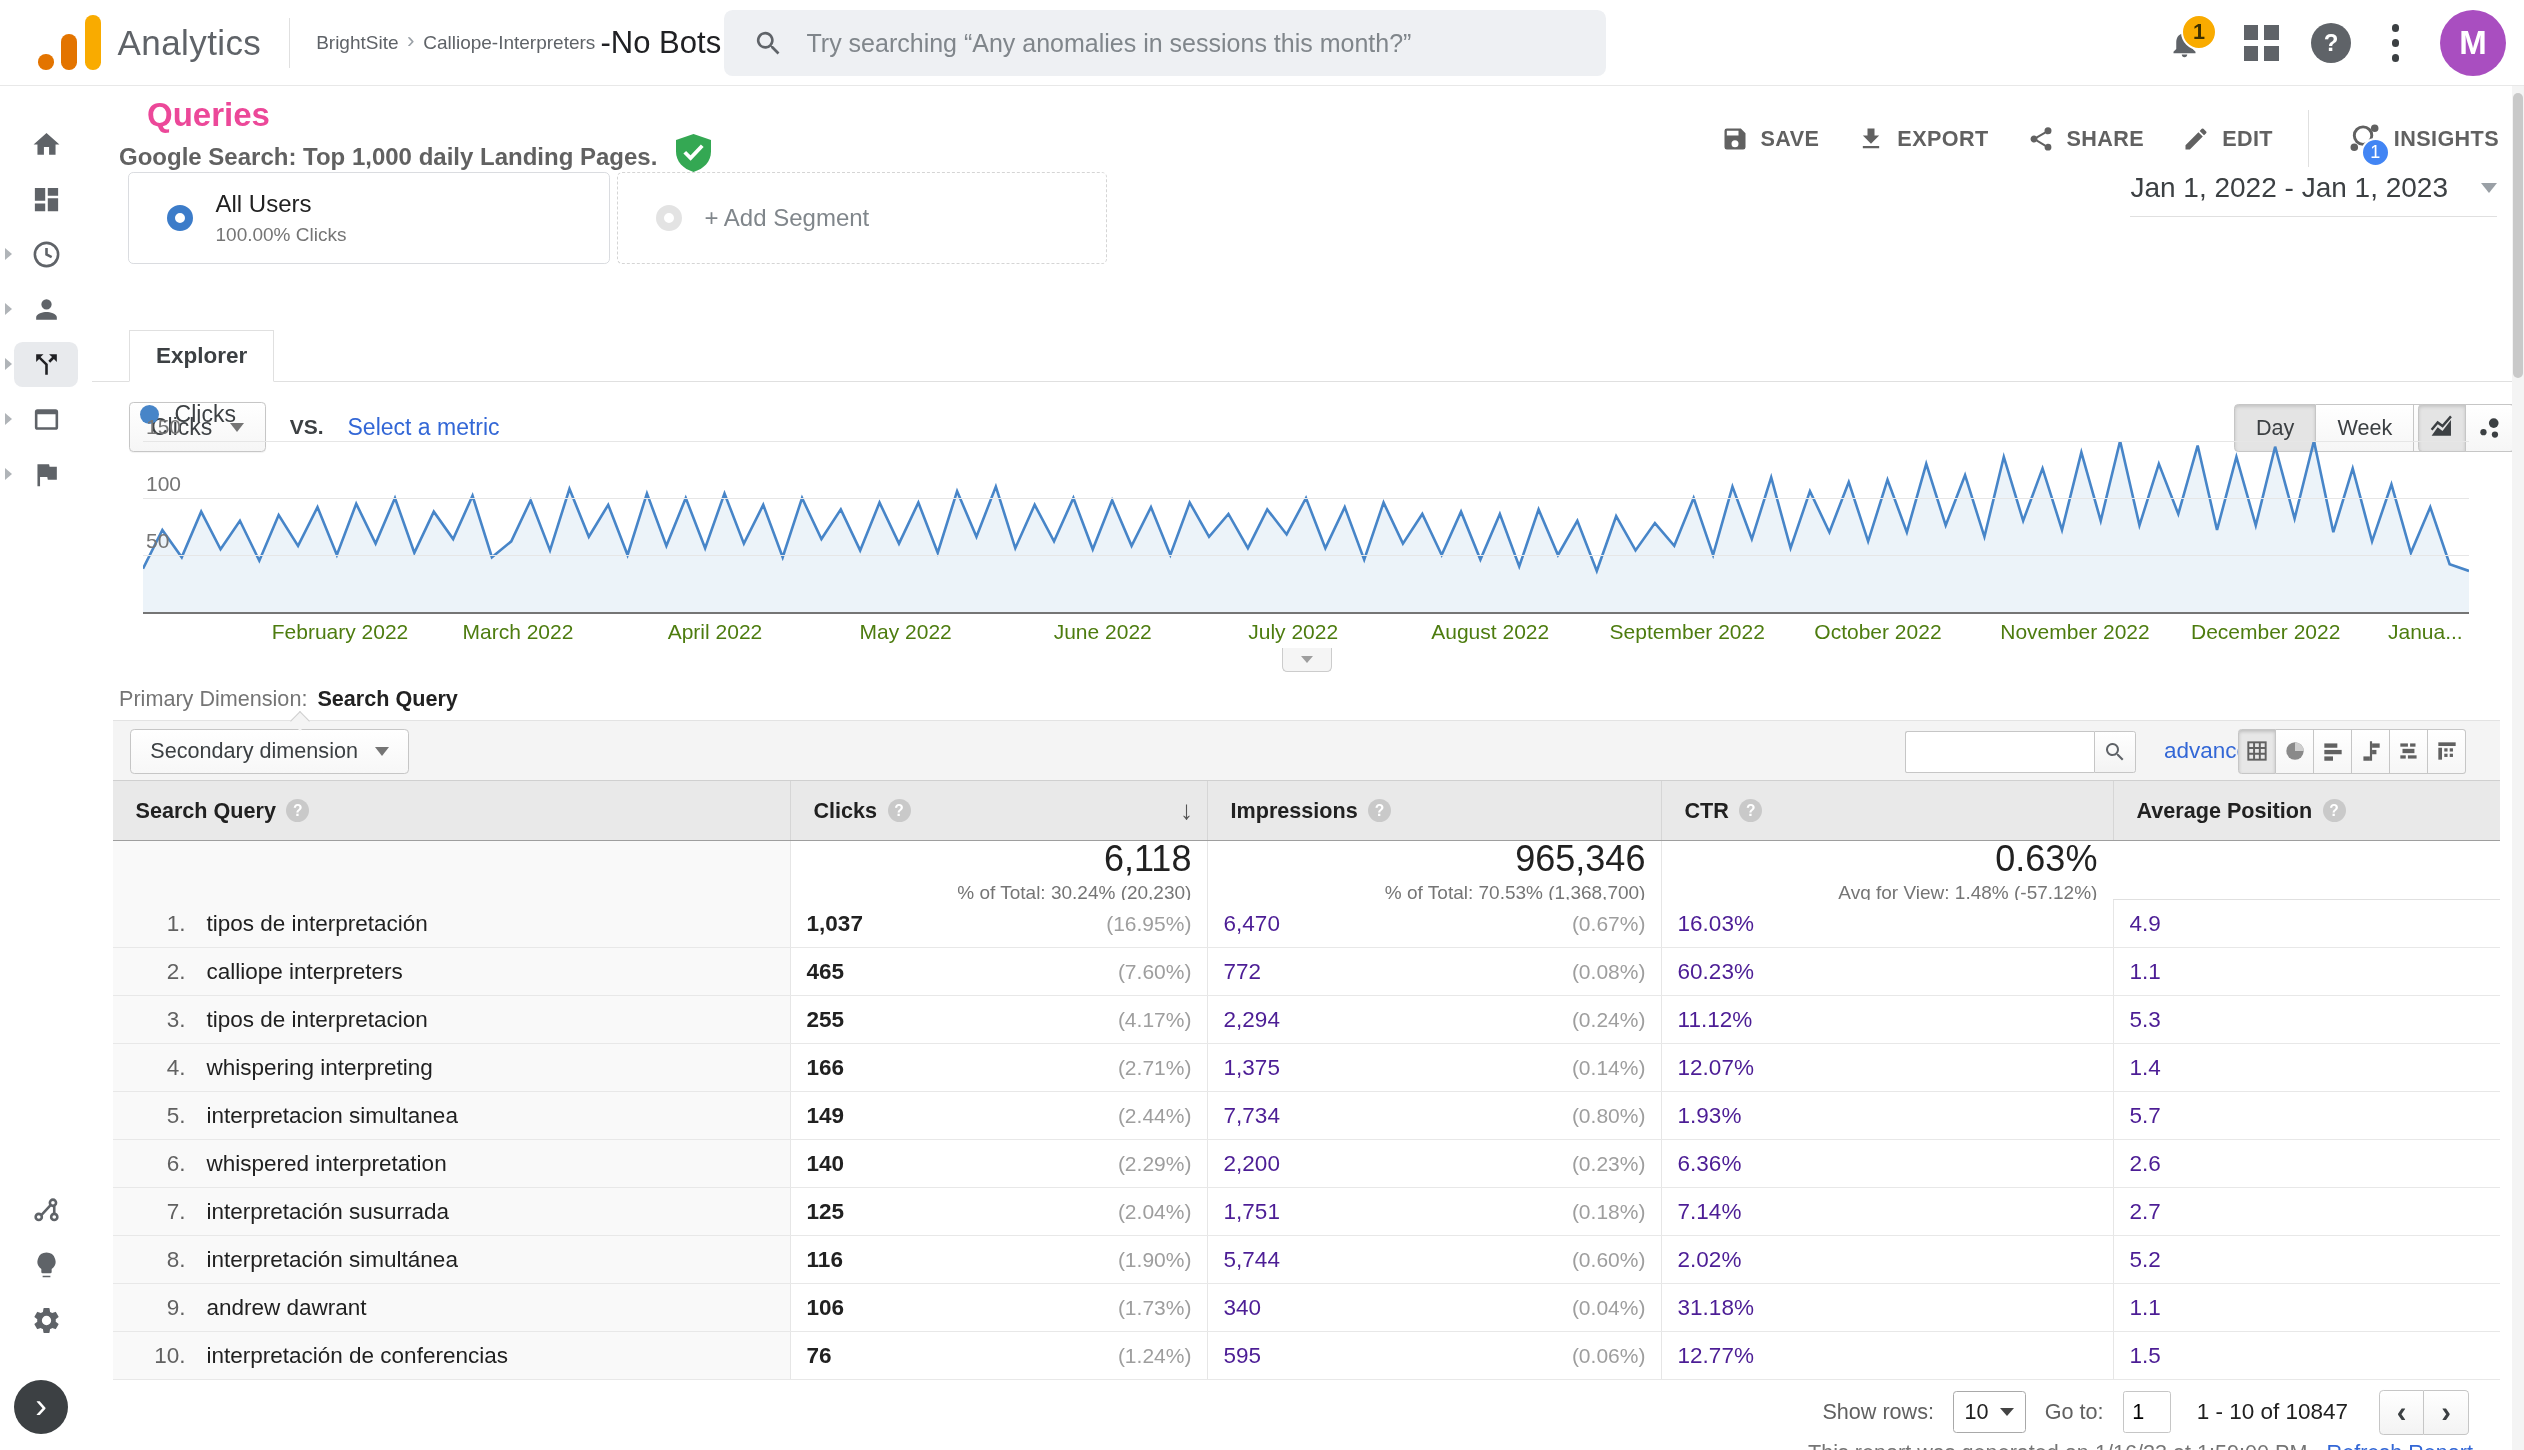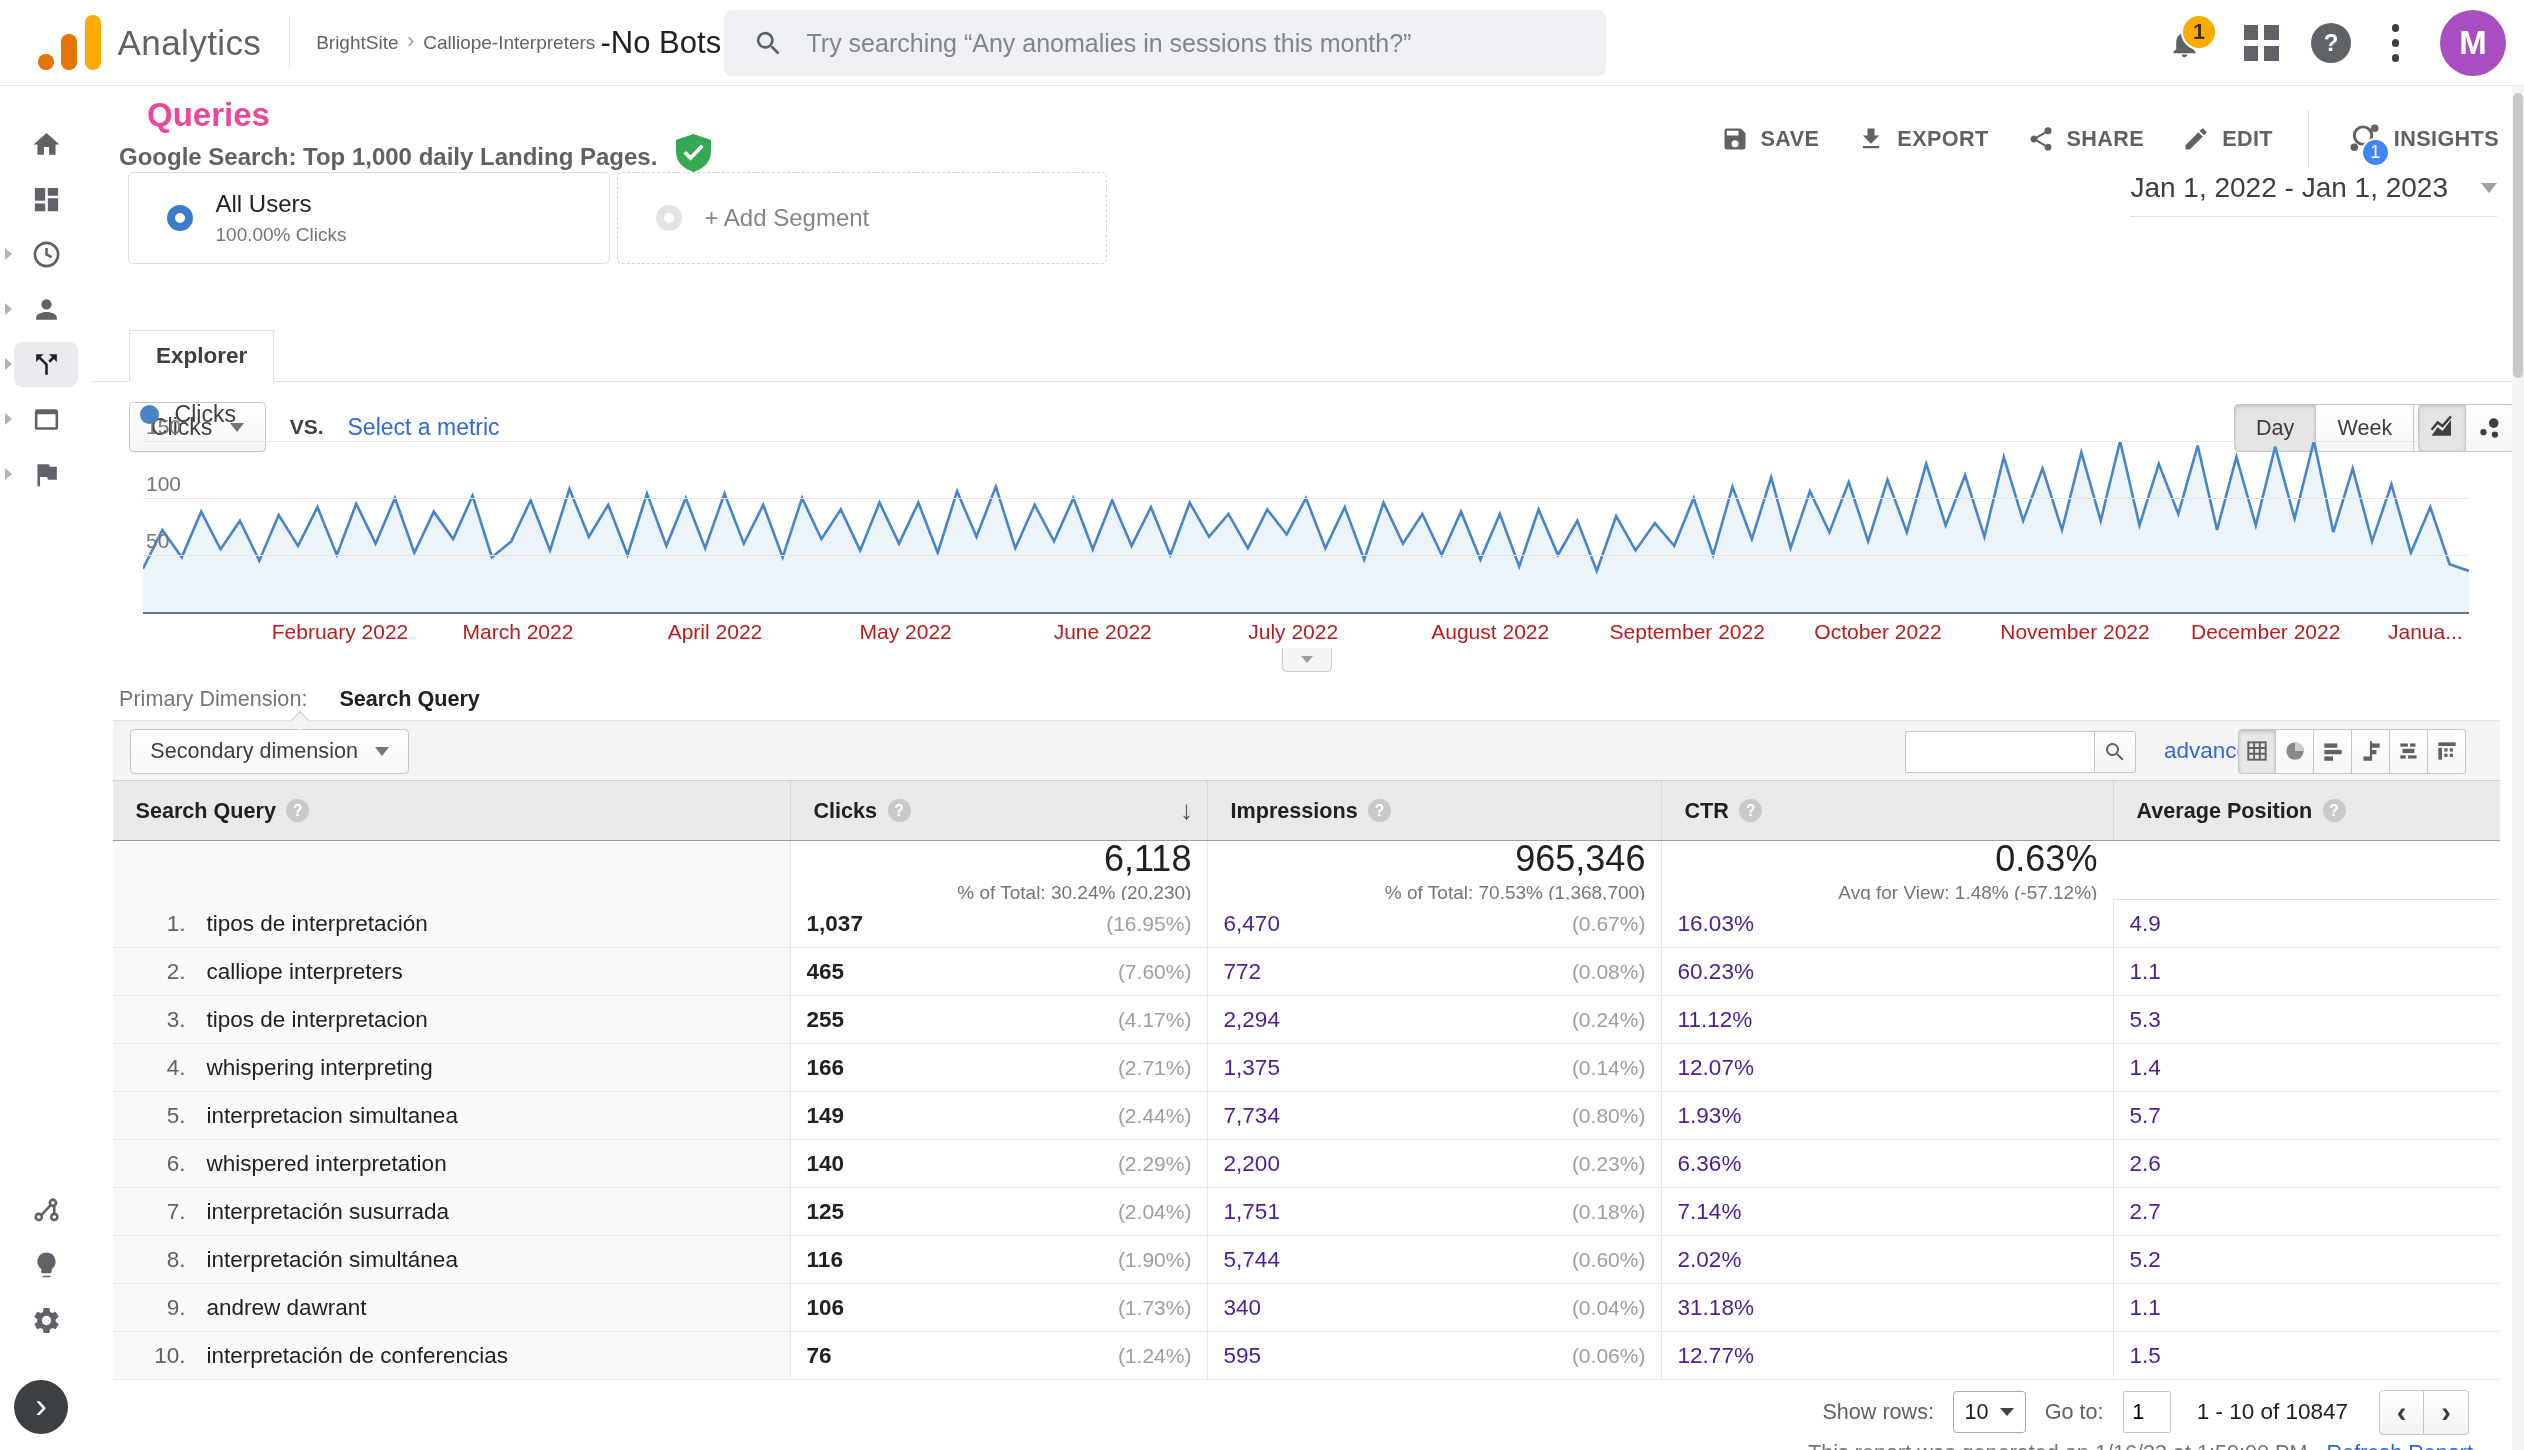--- a/index.html
+++ b/index.html
@@ -118,28 +118,28 @@
 
   
   .legend { position:absolute; left:48px; top:313px; display:flex; align-items:center; gap:15.6px; top:315px; }
   .legend-dot { width:19px; height:19px; border-radius:50%; background:#4785c8; }
   .legend-label { font-size:23px; color:#3c4043; }
   .chart-area { position:absolute; left:51px; top:355px; width:2326px; height:171px; }
   .gridline { position:absolute; left:0; width:2326px; height:0.9px; background:#e6e6e6; }
   .axisline { position:absolute; left:51px; top:526px; width:2326px; height:1.7px; background:#757575; }
   .ylab { position:absolute; left:54px; width:61px; font-size:21px; color:#757575; }
   .x-axis { position:absolute; left:51px; top:534px; width:2326px; height:28px; }
-  .xlab { position:absolute; top:0; font-size:21px; color:#b91c1c; white-space:nowrap; transform:translateX(-50%); }
+  .xlab { position:absolute; top:0; font-size:21px; color:#4d7c0f; white-space:nowrap; transform:translateX(-50%); }
   .xlab.last { transform:translateX(-100%); }
   .chart-handle { position:absolute; left:1190px; top:562px; width:50px; height:24px; background:#f5f5f5;
     border:0.9px solid #cccccc; border-radius:0 0 5.2px 5.2px; border-top:none; display:flex; align-items:center; justify-content:center; }
   .chart-handle .h-caret { width:0; height:0; border-left:6px solid transparent; border-right:6px solid transparent; border-top:7.8px solid #9e9e9e; }
 
   
-  .primary-dim { position:absolute; left:27px; top:600px; display:flex; align-items:center; gap:32px; }
+  .primary-dim { position:absolute; left:27px; top:600px; display:flex; align-items:center; gap:10px; }
   .pd-label { font-size:21.6px; color:#757575; }
   .pd-value { font-size:21.6px; font-weight:bold; color:#212121; }
   .toolbar { position:absolute; left:21px; top:634px; width:2387px; height:61px; background:#f4f4f4;
     border-top:0.9px solid #e3e3e3; border-bottom:0.9px solid #e0e0e0; }
   .pd-caret { position:absolute; left:201px; top:628px; width:14px; height:14px; background:#f4f4f4;
     border-left:0.9px solid #cfcfcf; border-top:0.9px solid #cfcfcf; transform:rotate(45deg); z-index:2; }
   .sec-dim-btn { position:absolute; left:17.3px; top:7.8px; height:45px; background:linear-gradient(#ffffff,#f7f7f7);
     border:0.9px solid #c6c6c6; border-radius:4.3px; display:flex; align-items:center; gap:17.3px; padding:0 19px; }
   .sec-dim-btn .t { font-size:21.6px; color:#3c4043; }
   .tb-search { position:absolute; left:1792px; top:9.5px; display:flex; align-items:center; }

